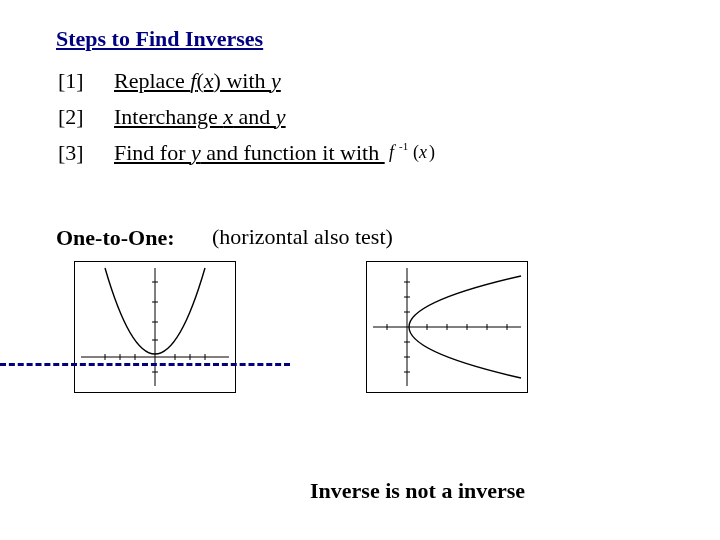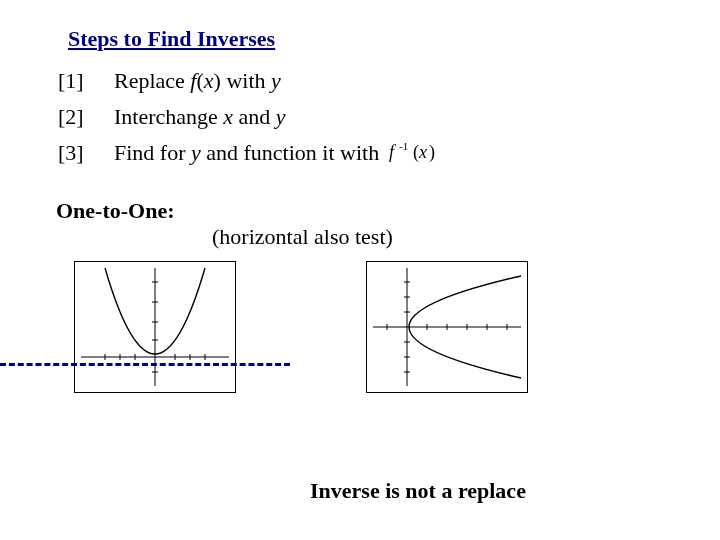--- a/index.html
+++ b/index.html
@@ -14,45 +14,45 @@
     position: relative;
   }
   .slide {
     padding: 26px 56px 0 56px;
   }
   .heading {
     color: #000080;
     font-weight: bold;
     text-decoration: underline;
     margin-bottom: 16px;
-    margin-left: 12px;
   }
   .steps {
     margin-left: 2px;
   }
   .step-row {
     display: flex;
     align-items: baseline;
     margin-bottom: 10px;
   }
   .step-num {
     width: 56px;
     flex: 0 0 56px;
   }
   .step-text {
     flex: 1;
+    text-decoration: underline;
   }
   .ital { font-style: italic; }
   .finv {
     display: inline-block;
     vertical-align: middle;
   }
   .defrow {
     display: flex;
-    align-items: flex-start;
+    align-items: flex-end;
     margin-top: 28px;
     margin-bottom: 10px;
   }
   .deflabel {
     font-weight: bold;
     width: 156px;
     flex: 0 0 156px;
   }
   .deftext {
     flex: 1;
@@ -174,13 +174,13 @@
           <line x1="37" y1="95" x2="43" y2="95"></line>
           <line x1="37" y1="110" x2="43" y2="110"></line>
       </g>
       <path d="M 154 14 Q -70 65 154 116" fill="none" stroke="#000" stroke-width="1.4"></path>
     </svg>
   </div>
 </div>
 
 <div class="dashed-line"></div>
 
-<div class="caption">Inverse is not a replace</div>
+<div class="caption">Inverse is not a inverse</div>
 
 </body></html>

